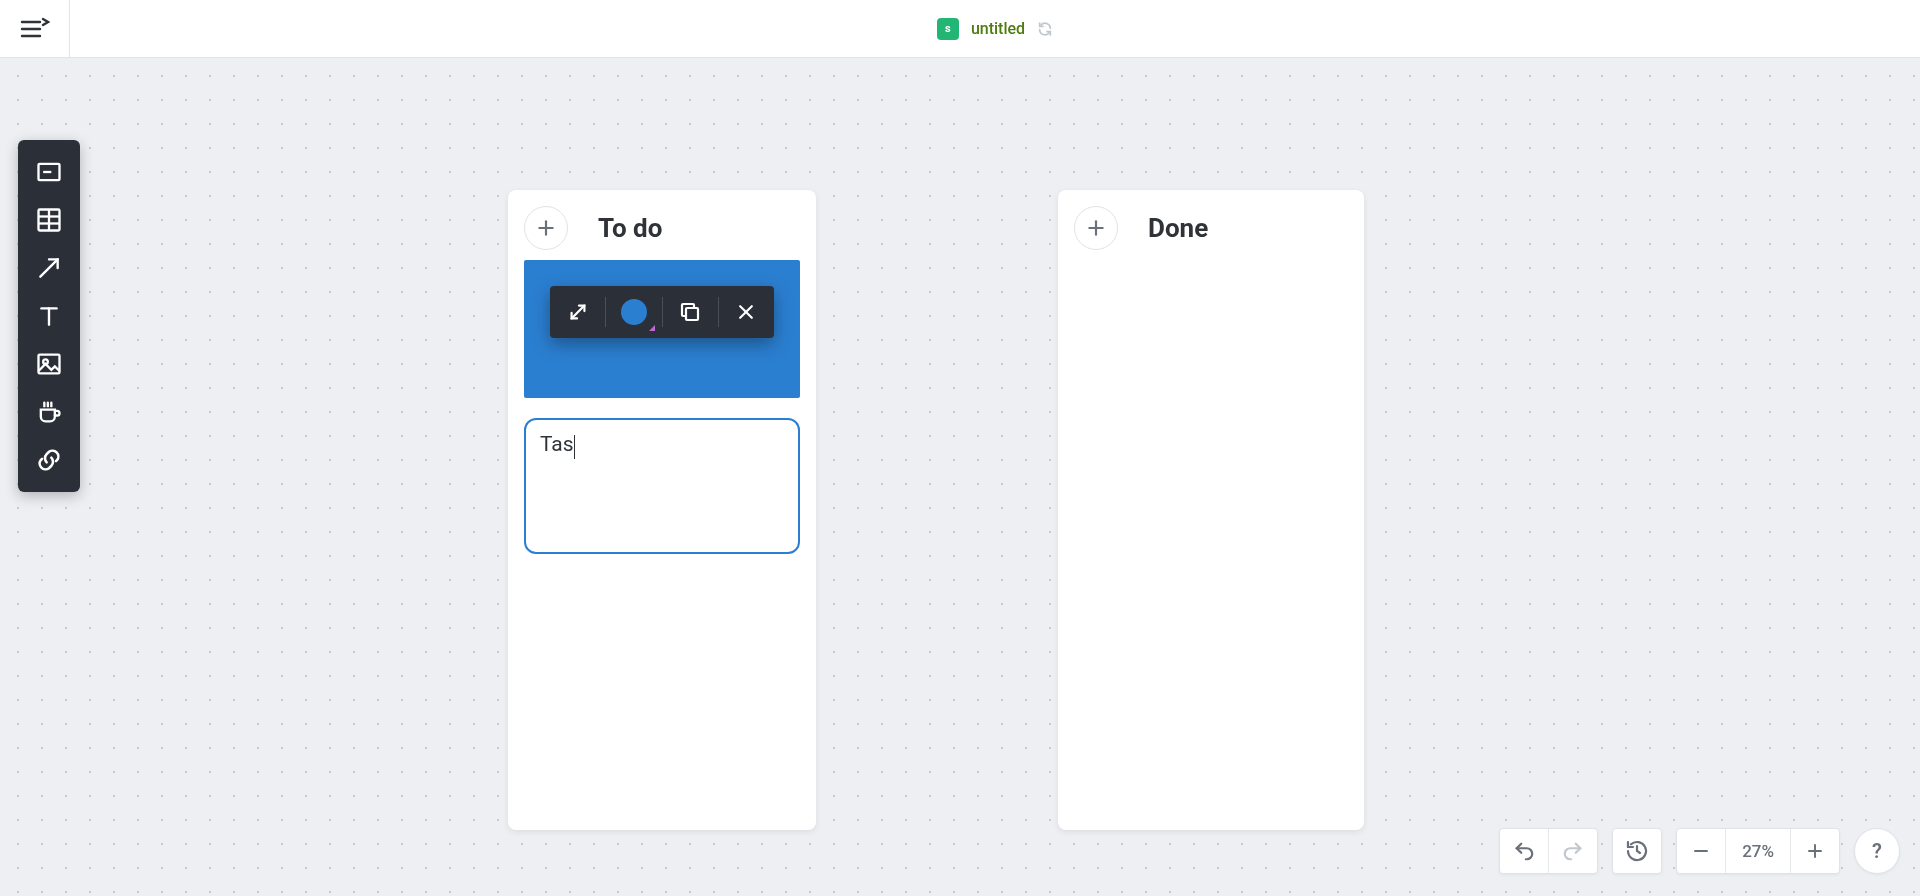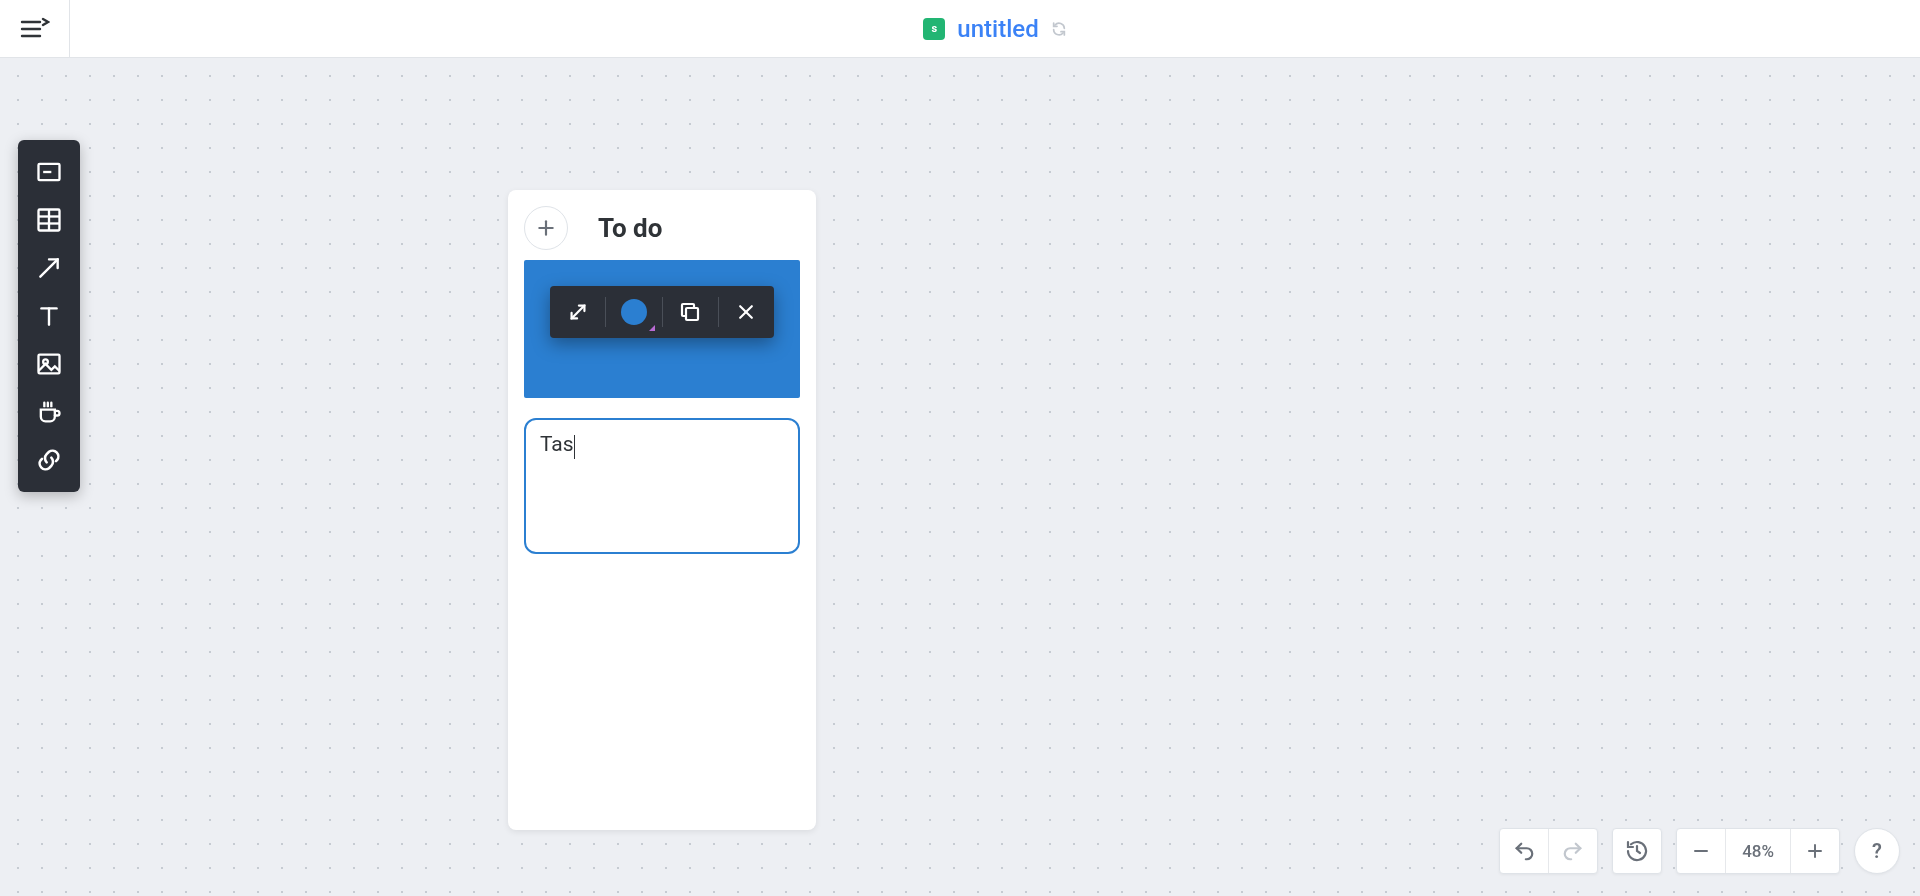--- a/index.html
+++ b/index.html
@@ -17,21 +17,21 @@
     display: flex; align-items: center; justify-content: center; cursor: pointer;
   }
   .topbar .center {
     flex: 1; display: flex; align-items: center; justify-content: center; gap: 12px;
   }
   .doc-icon {
     width: 22px; height: 22px; border-radius: 4px; background: #22b573;
     display: flex; align-items: center; justify-content: center; color:#fff;
     font-size: 11px; font-weight: 700;
   }
-  .doc-title { color: #3b82f6; font-size: 24px; font-weight: 500; }
+  .doc-title { color: #4d7c0f; font-size: 16px; font-weight: 500; }
   .sync-icon { color: #c2c7ce; }
   .topbar .right {
     display: flex; align-items: center; height: 58px;
   }
   .avatar {
     width: 38px; height: 38px; border-radius: 50%; background: #f2a43a;
     color: #fff; display: flex; align-items: center; justify-content: center;
     font-size: 14px; font-weight: 600; margin-right: 22px;
   }
   .top-icon-btn {
@@ -261,20 +261,31 @@
     </div>
     <div class="pop-sep"></div>
     <div class="pop-btn">
       <svg width="20" height="20" viewBox="0 0 24 24" fill="none" stroke="#fff" stroke-width="2.6" stroke-linecap="round">
         <line x1="5" y1="5" x2="19" y2="19"></line>
         <line x1="19" y1="5" x2="5" y2="19"></line>
       </svg>
     </div>
   </div>
 
+  <div class="list list-done">
+    <div class="list-header">
+      <div class="add-circle">
+        <svg width="20" height="20" viewBox="0 0 24 24" stroke="#6a7079" stroke-width="2.6" stroke-linecap="round">
+            <line x1="12" y1="4" x2="12" y2="20"></line>
+            <line x1="4" y1="12" x2="20" y2="12"></line>
+          </svg>
+      </div>
+      <div class="list-title">Done</div>
+    </div>
+  </div>
 
   <div class="br-controls">
     <div class="ctrl-group">
       <div class="ctrl-btn">
         <svg width="22" height="22" viewBox="0 0 24 24" fill="none" stroke="#6a7079" stroke-width="2.4" stroke-linecap="round">
             <path d="M9 14l-5-5 5-5"></path>
             <path d="M4 9h11a6 6 0 0 1 0 12h-1"></path>
           </svg>
       </div>
       <div class="ctrl-sep"></div>
@@ -294,21 +305,21 @@
         </svg>
       </div>
     </div>
     <div class="ctrl-group">
       <div class="ctrl-btn">
         <svg width="18" height="18" viewBox="0 0 24 24" stroke="#6a7079" stroke-width="2.6" stroke-linecap="round">
             <line x1="4" y1="12" x2="20" y2="12"></line>
           </svg>
       </div>
       <div class="ctrl-sep"></div>
-      <div class="zoom-label">48%</div>
+      <div class="zoom-label">27%</div>
       <div class="ctrl-sep"></div>
       <div class="ctrl-btn">
         <svg width="18" height="18" viewBox="0 0 24 24" stroke="#6a7079" stroke-width="2.6" stroke-linecap="round">
             <line x1="12" y1="4" x2="12" y2="20"></line>
             <line x1="4" y1="12" x2="20" y2="12"></line>
           </svg>
       </div>
     </div>
     <div class="help-btn">?</div>
   </div>

